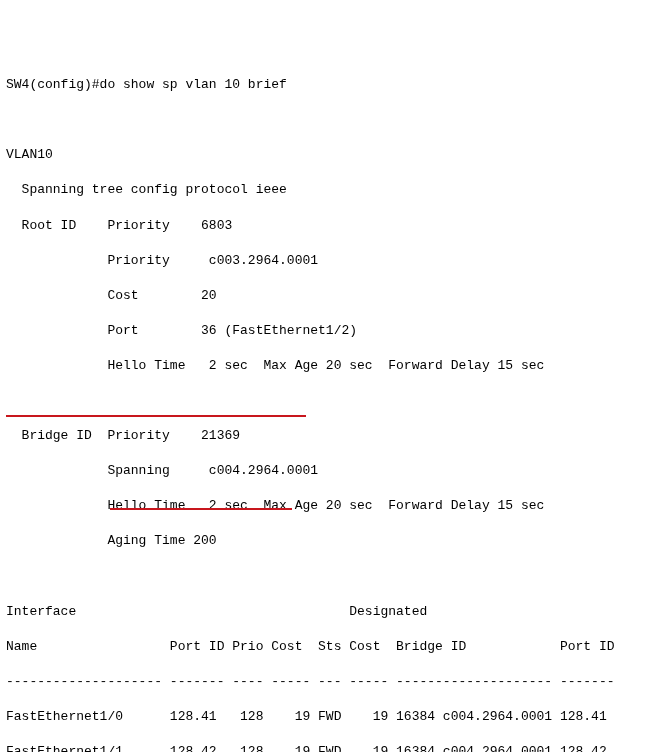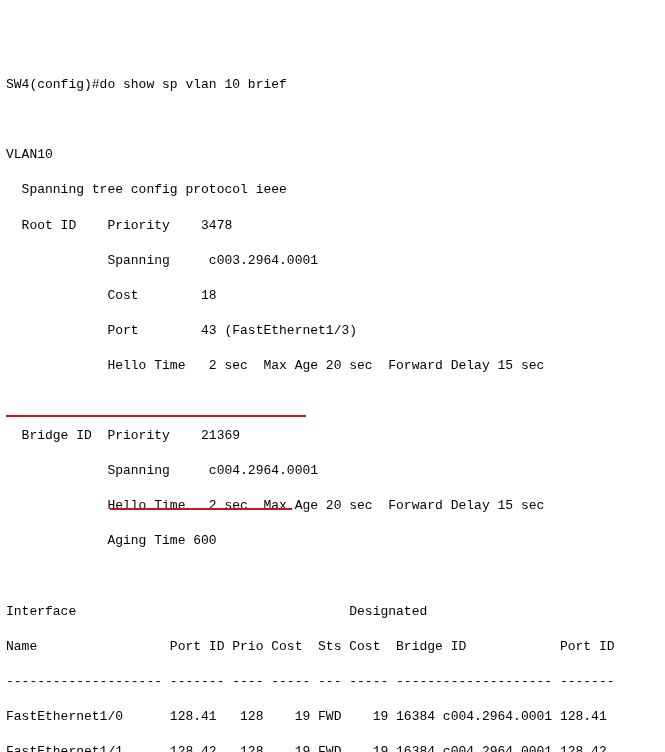--- a/index.html
+++ b/index.html
@@ -28,30 +28,30 @@
   </style>
 </head>
 <body>
 
 
 
 <div class="line">SW4(config)#do show sp vlan 10 brief</div>
 <div class="line"> </div>
 <div class="line">VLAN10</div>
 <div class="line">  Spanning tree config protocol ieee</div>
-<div class="line">  Root ID    Priority    3478</div>
-<div class="line">             Spanning     c003.2964.0001</div>
-<div class="line">             Cost        18</div>
-<div class="line">             Port        43 (FastEthernet1/3)</div>
+<div class="line">  Root ID    Priority    6803</div>
+<div class="line">             Priority     c003.2964.0001</div>
+<div class="line">             Cost        20</div>
+<div class="line">             Port        36 (FastEthernet1/2)</div>
 <div class="line">             Hello Time   2 sec  Max Age 20 sec  Forward Delay 15 sec</div>
 <div class="line"> </div>
 <div class="line">  Bridge ID  Priority    21369</div>
 <div class="line">             Spanning     c004.2964.0001</div>
 <div class="line">             Hello Time   2 sec  Max Age 20 sec  Forward Delay 15 sec</div>
-<div class="line">             Aging Time 600</div>
+<div class="line">             Aging Time 200</div>
 <div class="line"> </div>
 <div class="line">Interface                                   Designated</div>
 <div class="line">Name                 Port ID Prio Cost  Sts Cost  Bridge ID            Port ID</div>
 <div class="line">-------------------- ------- ---- ----- --- ----- -------------------- -------</div>
 <div class="line">FastEthernet1/0      128.41   128    19 FWD    19 16384 c004.2964.0001 128.41</div>
 <div class="line">FastEthernet1/1      128.42   128    19 FWD    19 16384 c004.2964.0001 128.42</div>
 
 
 
 

